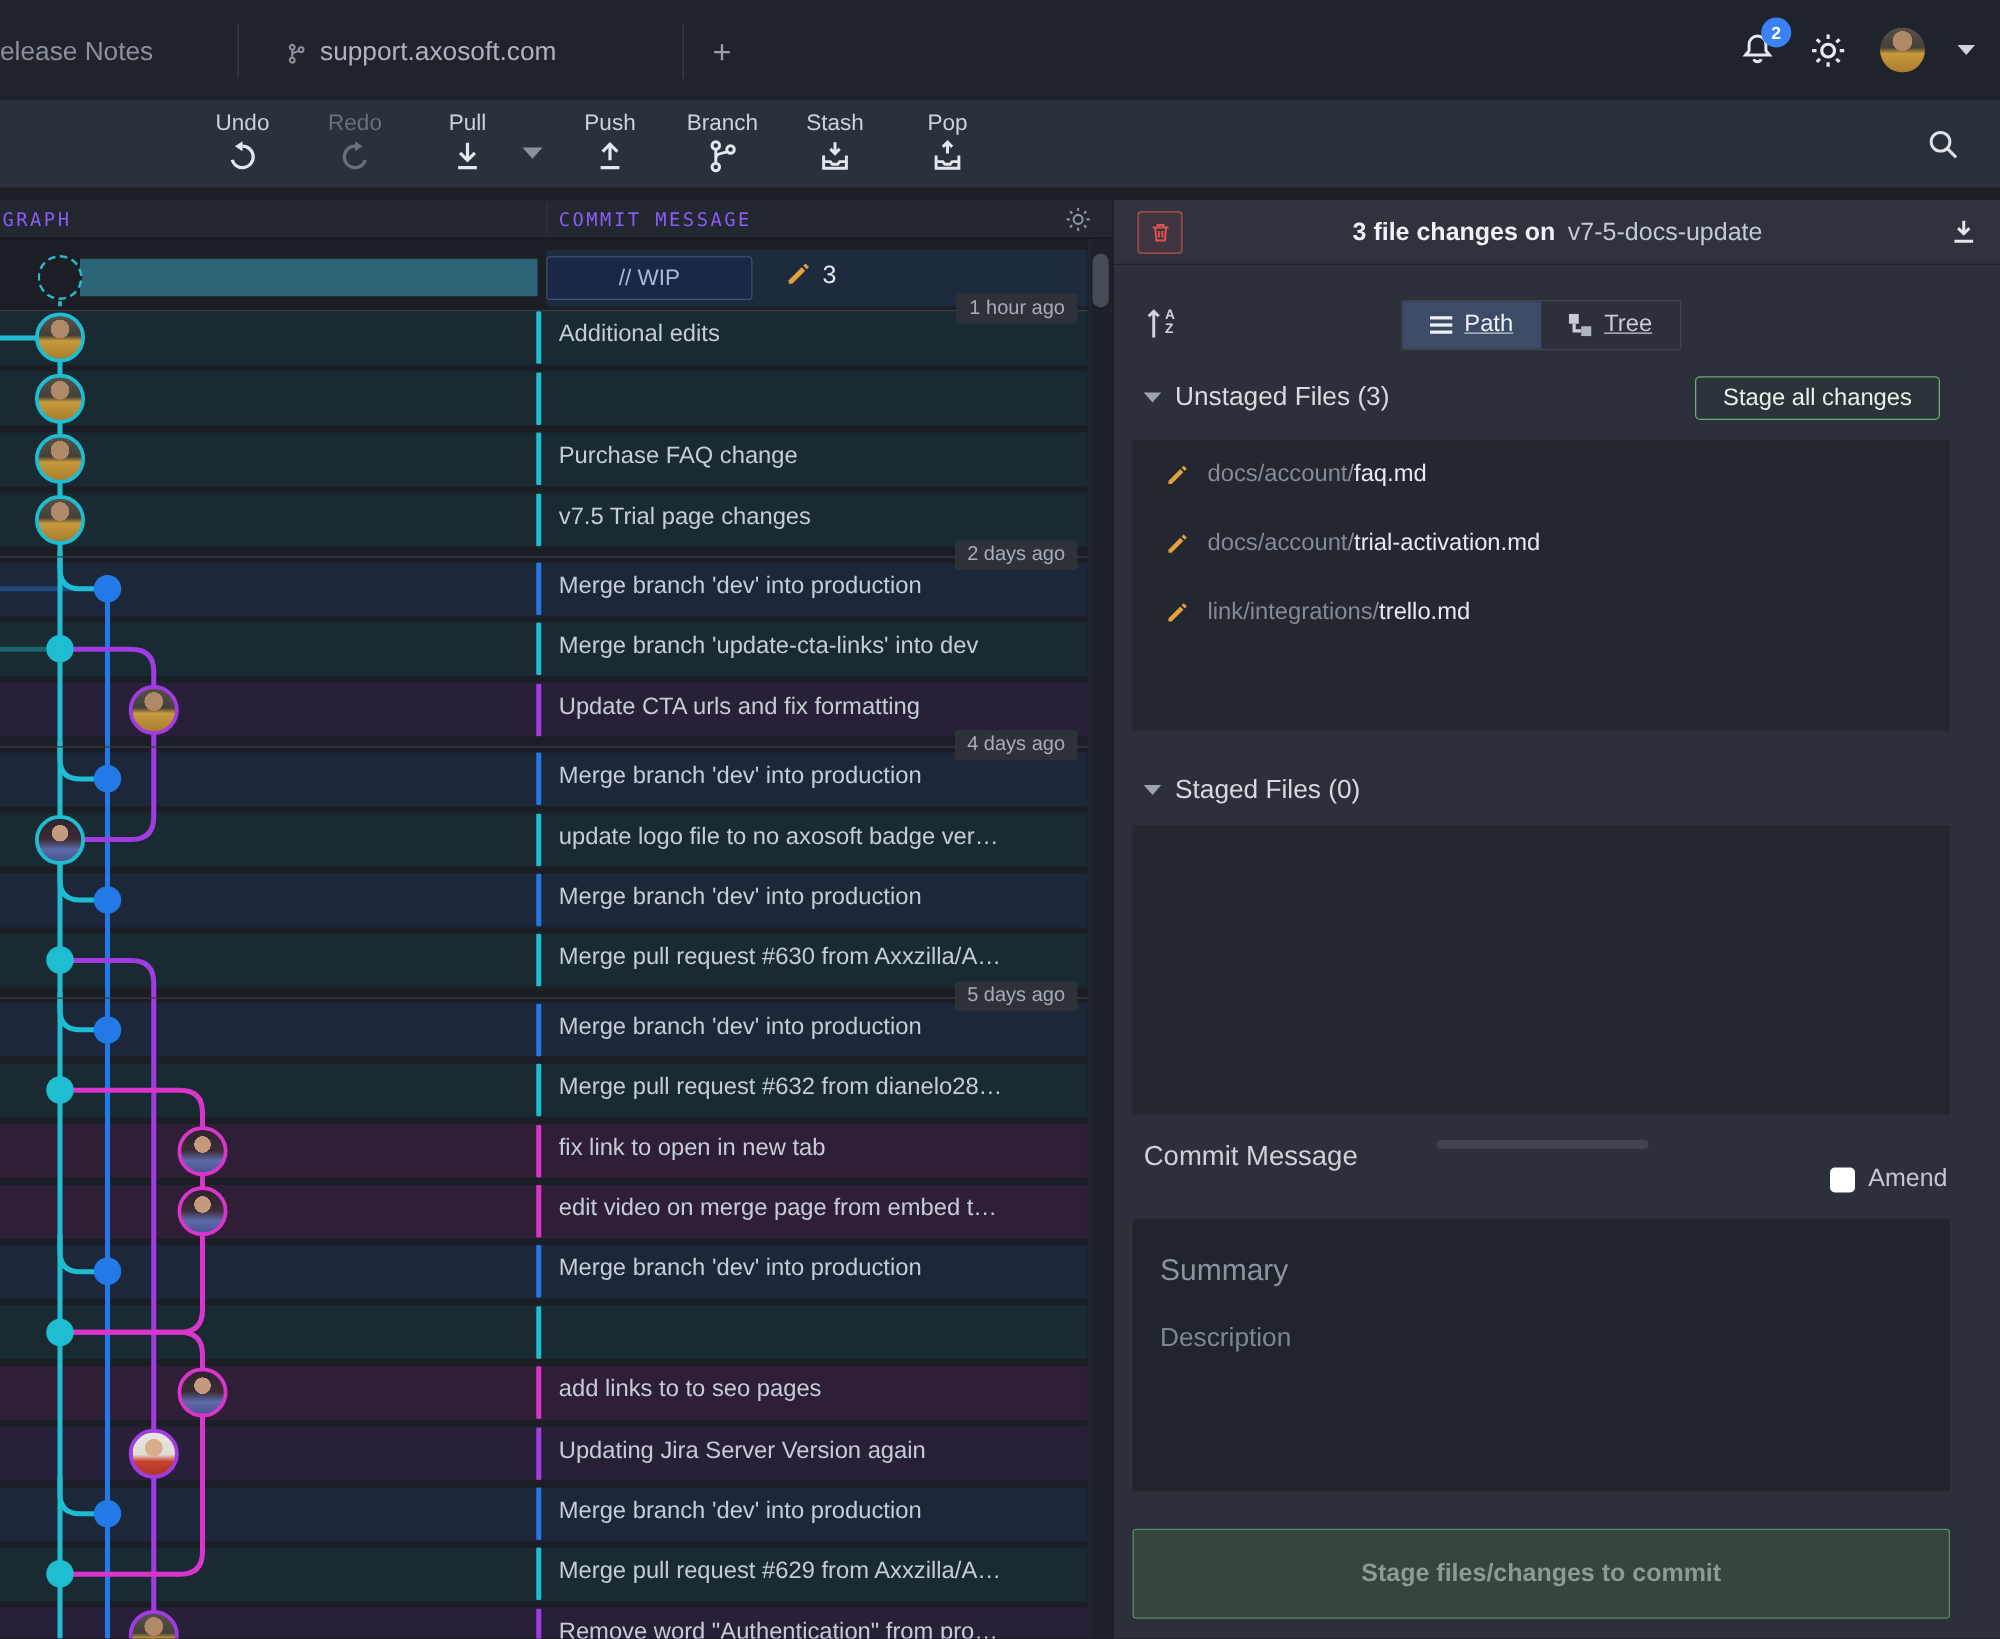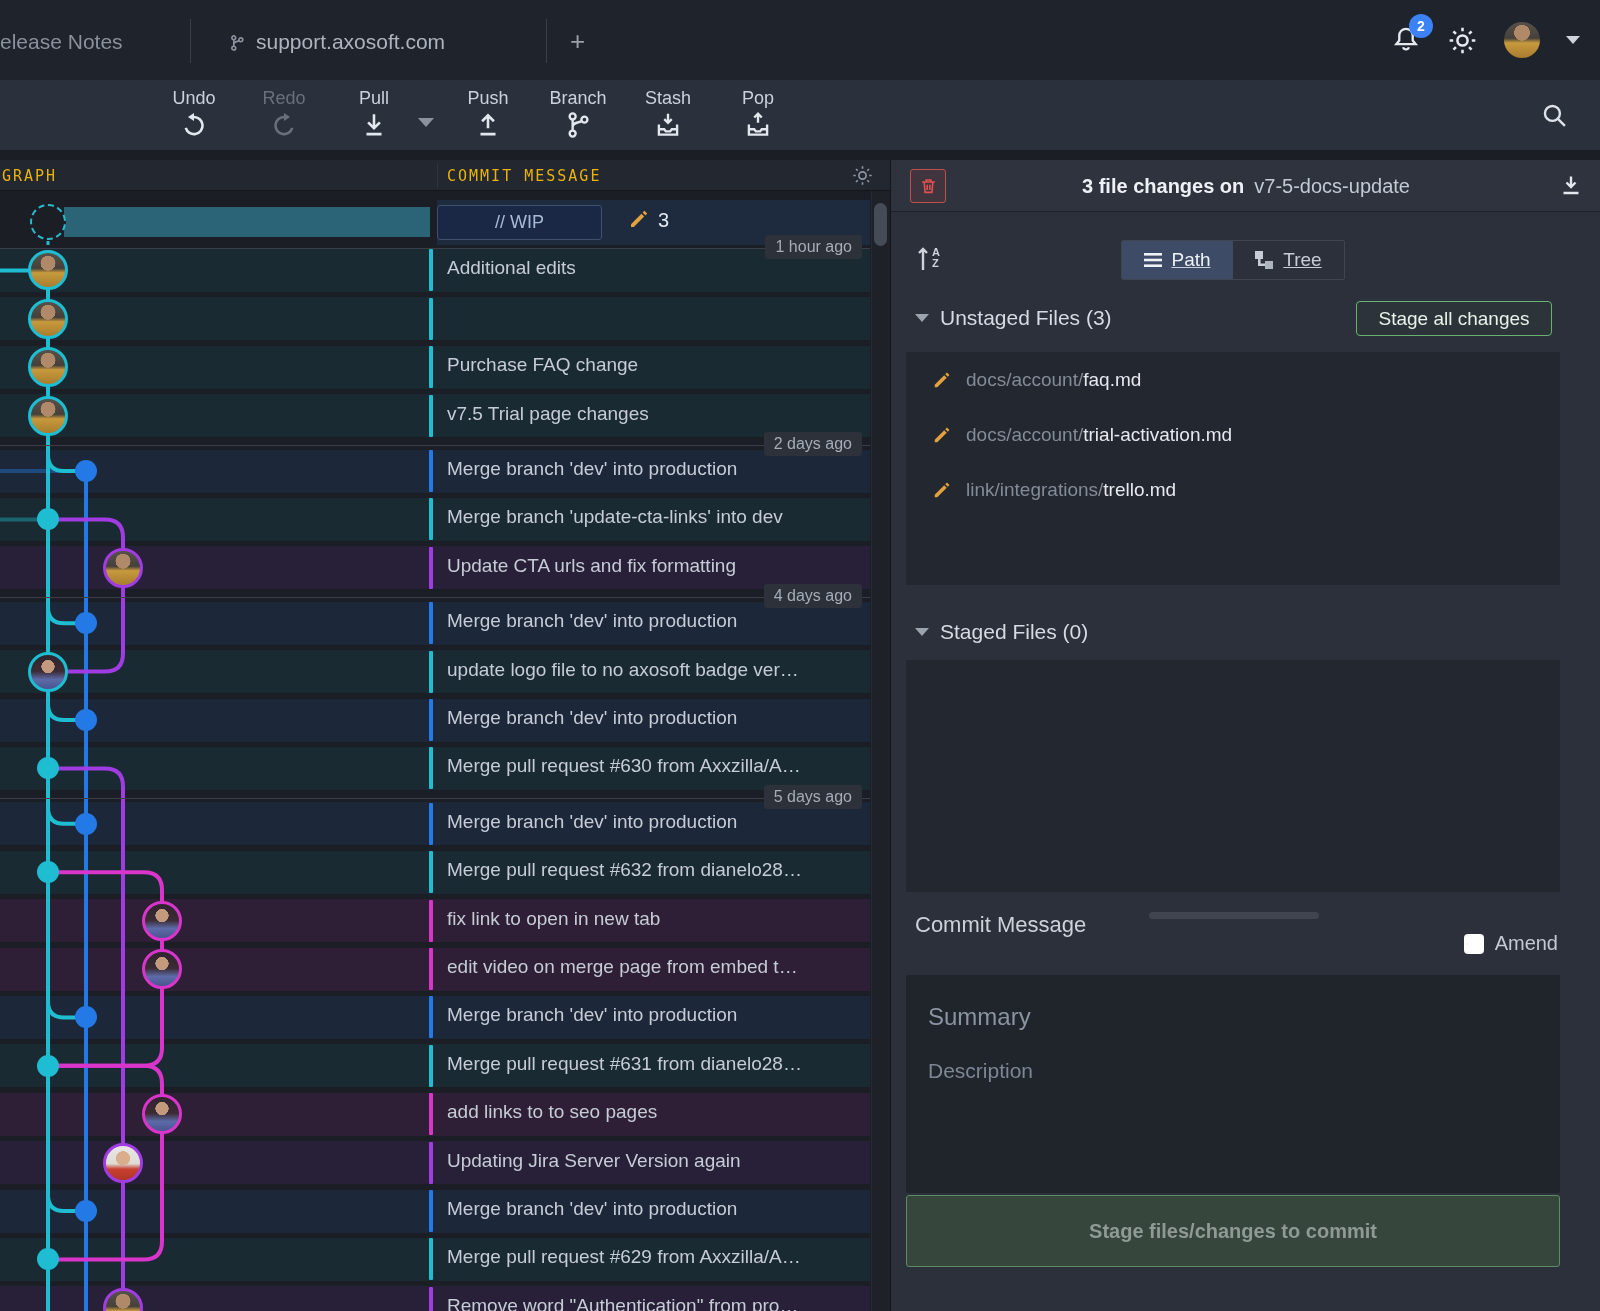--- a/index.html
+++ b/index.html
@@ -28,21 +28,21 @@
   .toolbar { left:0; top:80px; width:1600px; height:70px; background:#2b313c; z-index:40; }
   .tbtn { position:absolute; top:4px; width:84px; height:62px; display:flex; flex-direction:column; align-items:center; justify-content:space-between; padding:4px 0 6px; cursor:pointer; color:#e3e7ee; }
   .tbtn .lbl { font-size:18px; color:#ccd2dc; }
   .tbtn.dim { color:#6a7079; } .tbtn.dim .lbl { color:#6a7079; }
   .pull-caret { position:absolute; left:418px; top:38px; width:0; height:0; border-left:8px solid transparent; border-right:8px solid transparent; border-top:9px solid #8d939e; }
   .search-btn { position:absolute; right:32px; top:22px; color:#dfe3e9; cursor:pointer; }
 
   
   .commit-area { left:0; top:0; width:890px; height:1311px; }
   .col-header { left:0; top:160px; width:890px; height:31px; background:#23272f; border-bottom:1px solid #14161b; z-index:30;
-                font-family:"DejaVu Sans Mono", monospace; font-size:15px; letter-spacing:2px; color:#eab308; }
+                font-family:"DejaVu Sans Mono", monospace; font-size:15px; letter-spacing:2px; color:#8b5cf6; }
   .col-header .h1 { position:absolute; left:2px; top:7px; }
   .col-header .h2 { position:absolute; left:447px; top:7px; }
   .col-header .gear { position:absolute; right:16px; top:4px; color:#8f96a3; cursor:pointer; }
   .col-sep { position:absolute; left:437px; top:3px; width:1px; height:25px; background:#31353e; }
 
   .rows-layer { left:0; top:0; width:890px; height:1311px; }
   .row-tint { position:absolute; left:0; width:870px; height:43px; }
   .row-bar  { position:absolute; left:429px; width:4px; height:42px; border-radius:1px; z-index:6; }
   .row-msg  { position:absolute; left:447px; width:408px; height:26px; font-size:19px; color:#c6ccd6; white-space:nowrap; overflow:hidden; z-index:6; }
   .divider-line { position:absolute; left:0; width:870px; height:1px; background:#3a3e47; z-index:7; }
@@ -93,21 +93,21 @@
 
   .staged-box { position:absolute; left:15px; top:500px; width:654px; height:232px; background:#23272f; }
 
   .drag-pill { position:absolute; left:258px; top:752px; width:170px; height:7px; border-radius:4px; background:#3f444e; cursor:ns-resize; }
   .cm-label { position:absolute; left:24px; top:752px; font-size:22px; color:#cdd2da; }
   .amend { position:absolute; right:42px; top:772px; display:flex; align-items:center; gap:11px; font-size:20px; color:#c3c8d2; }
   .amend .box { width:20px; height:20px; background:#fff; border-radius:4px; cursor:pointer; }
   .msg-box { position:absolute; left:15px; top:815px; width:654px; height:218px; background:#20242b; border-radius:2px; cursor:text; }
   .msg-box .summary { position:absolute; left:22px; top:28px; font-size:24px; color:#8b93a1; }
   .msg-box .desc { position:absolute; left:22px; top:84px; font-size:21px; color:#7e8694; }
-  .commit-btn { position:absolute; left:15px; top:1035px; width:654px; height:72px; background:#36463c; border:1px solid #5c8c64; border-radius:3px;
+  .commit-btn { position:absolute; left:15px; top:1063px; width:654px; height:72px; background:#36463c; border:1px solid #5c8c64; border-radius:3px;
                 color:#8e9a93; font-size:20px; font-weight:bold; display:flex; align-items:center; justify-content:center; cursor:pointer; }
 
   svg { display:block; }
 </style>
 </head>
 <body>
 
 <div class="app">
 
   <div class="abs commit-area">
@@ -154,21 +154,20 @@
         <div class="row-bar" style="top: 899.6px; background: rgb(217, 53, 203);"></div>
         <div class="row-msg" style="top: 907.6px;">fix link to open in new tab</div>
         <div class="row-tint" style="top: 947.5px; background: rgba(217, 53, 203, 0.1);"></div>
         <div class="row-bar" style="top: 948px; background: rgb(217, 53, 203);"></div>
         <div class="row-msg" style="top: 956px;">edit video on merge page from embed t…</div>
         <div class="row-tint" style="top: 995.9px; background: rgba(35, 121, 230, 0.11);"></div>
         <div class="row-bar" style="top: 996.4px; background: rgb(35, 121, 230);"></div>
         <div class="row-msg" style="top: 1004.4px;">Merge branch 'dev' into production</div>
         <div class="row-tint" style="top: 1044.3px; background: rgba(30, 189, 209, 0.08);"></div>
         <div class="row-bar" style="top: 1044.8px; background: rgb(30, 189, 209);"></div>
-        <div class="row-msg" style="top: 1052.8px;">Merge pull request #631 from dianelo28…</div>
         <div class="row-tint" style="top: 1092.7px; background: rgba(217, 53, 203, 0.1);"></div>
         <div class="row-bar" style="top: 1093.2px; background: rgb(217, 53, 203);"></div>
         <div class="row-msg" style="top: 1101.2px;">add links to to seo pages</div>
         <div class="row-tint" style="top: 1141.1px; background: rgba(160, 60, 226, 0.1);"></div>
         <div class="row-bar" style="top: 1141.6px; background: rgb(160, 60, 226);"></div>
         <div class="row-msg" style="top: 1149.6px;">Updating Jira Server Version again</div>
         <div class="row-tint" style="top: 1189.5px; background: rgba(35, 121, 230, 0.11);"></div>
         <div class="row-bar" style="top: 1190px; background: rgb(35, 121, 230);"></div>
         <div class="row-msg" style="top: 1198px;">Merge branch 'dev' into production</div>
         <div class="row-tint" style="top: 1237.9px; background: rgba(30, 189, 209, 0.08);"></div>

